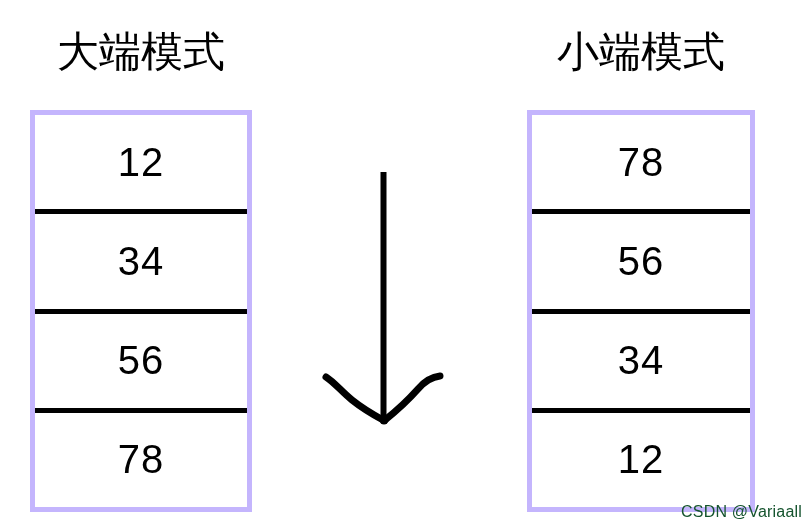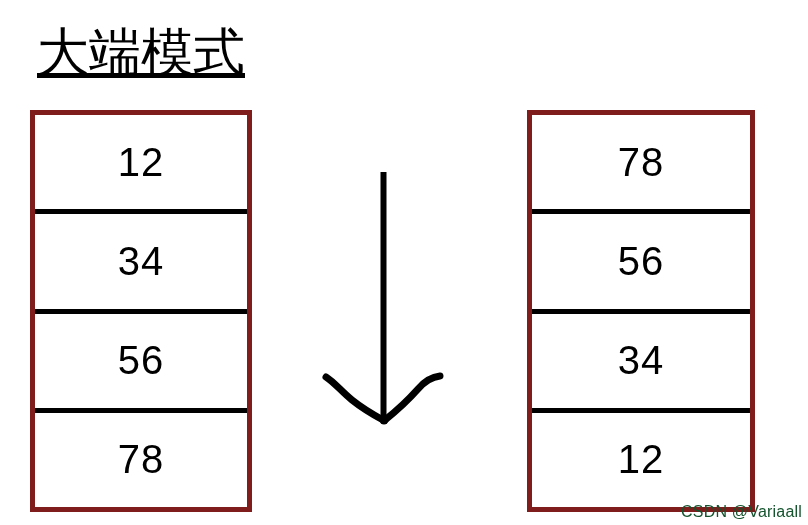--- a/index.html
+++ b/index.html
@@ -14,35 +14,34 @@
     position: relative;
     width: 808px;
     height: 525px;
     background: #ffffff;
     overflow: hidden;
   }
 
   
   .col-title {
     position: absolute;
-    font-size: 52px;
+    font-size: 42px;
     line-height: 48px;
     color: #000000;
     text-align: center;
     white-space: nowrap;
     font-weight: 400;
-    text-decoration: underline;
   }
   #title-big    { left: 30px;  top: 28px; width: 222px; }
   #title-little { left: 527px; top: 28px; width: 228px; }
 
   
   .byte-table {
     position: absolute;
-    border: 5px solid #7f1d1d;
+    border: 5px solid #c4b5fd;
     box-sizing: border-box;
     background: #ffffff;
     display: flex;
     flex-direction: column;
   }
   #table-big    { left: 30px;  top: 110px; width: 222px; height: 402px; }
   #table-little { left: 527px; top: 110px; width: 228px; height: 402px; }
 
   .byte-cell {
     flex: 1 1 0;
@@ -93,20 +92,21 @@
     letter-spacing: 0.2px;
   }
 </style>
 </head>
 <body>
 
 <div id="canvas">
 
   <div class="col-title" id="title-big">大端模式</div>
 
+  <div class="col-title" id="title-little">小端模式</div>
 
   <div class="byte-table" id="table-big">
     <div class="byte-cell">12</div>
     <div class="byte-cell">34</div>
     <div class="byte-cell">56</div>
     <div class="byte-cell">78</div>
   </div>
 
   <div class="byte-table" id="table-little">
     <div class="byte-cell">78</div>

